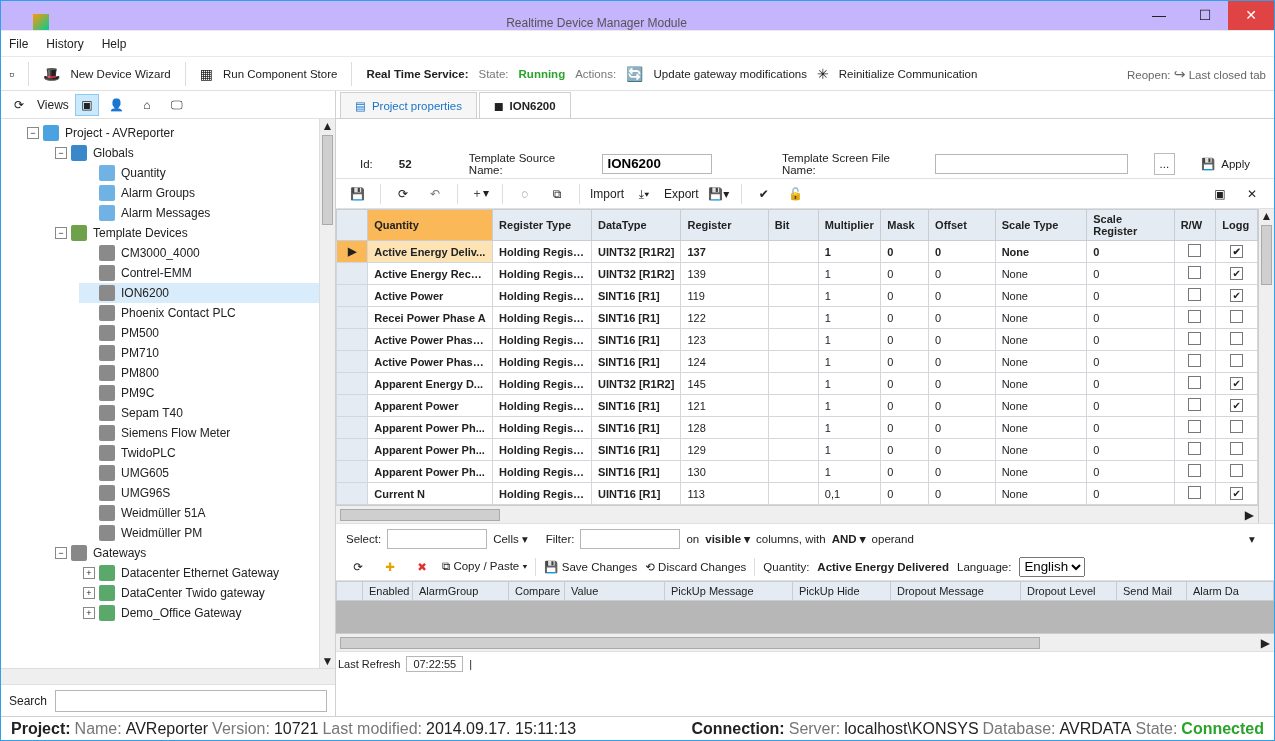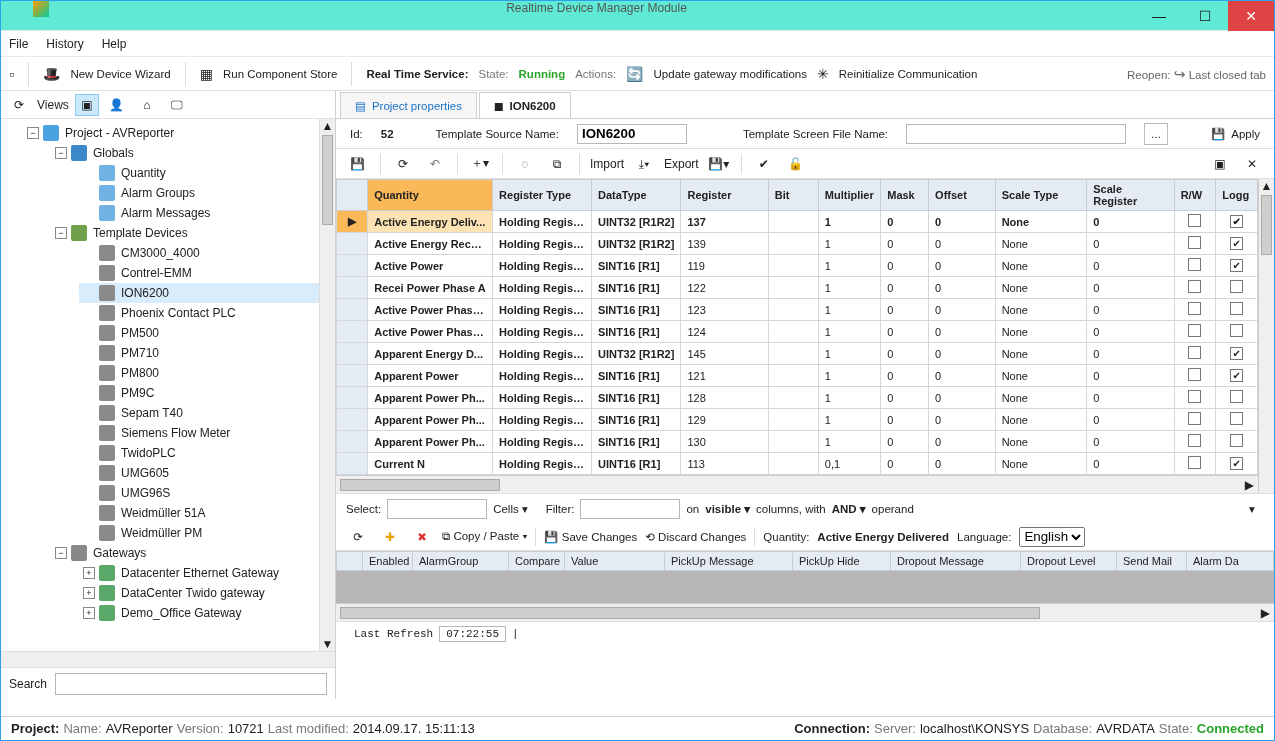--- a/index.html
+++ b/index.html
@@ -1,17 +1,17 @@
 <!DOCTYPE html>
 <html><head>
 <meta charset="utf-8">
 <style>
 * { box-sizing: border-box; margin: 0; padding: 0; }
 body { font-family: "Segoe UI", Tahoma, sans-serif; font-size: 12px; color: #222; background: #fff; overflow: hidden; width: 1275px; height: 741px; display: flex; flex-direction: column; border: 1px solid #2da2ea; }
-.titlebar { background: #5eead4; height: 30px; display: flex; align-items: flex-start; border-bottom: 1px solid #e9e9e9; padding-left: 24px; }
+.titlebar { background: #c4b5fd; height: 30px; display: flex; align-items: flex-end; border-bottom: 1px solid #e9e9e9; padding-left: 24px; }
 .titlebar .app-icon { width: 16px; height: 16px; margin: 0 8px; background: linear-gradient(135deg,#f90,#0c9); }
 .titlebar .title { flex: 1; text-align: center; color: #555; }
 .win-buttons { display: flex; }
 .win-buttons div { width: 46px; height: 30px; display: flex; align-items: center; justify-content: center; font-size: 14px; cursor: pointer; }
 .win-close { background: #e04343; color: #fff; }
 .menubar { height: 26px; display: flex; align-items: center; padding: 0 8px; gap: 18px; border-bottom: 1px solid #e9e9e9; }
 .menubar span { cursor: pointer; color: #222; }
 .toolbar1 { height: 34px; display: flex; align-items: center; padding: 0 8px; gap: 10px; border-bottom: 1px solid #e0e0e0; font-size: 11.5px; }
 .toolbar1 .sep { width: 1px; height: 24px; background: #ddd; margin: 0 4px; }
 .toolbar1 .glyph { font-size: 14px; }
@@ -31,21 +31,21 @@
 .exp { width: 12px; min-width:12px; height: 12px; border: 1px solid #888; margin-right: 4px; font-size: 9px; line-height: 10px; text-align: center; cursor:pointer;}
 .tree-scroll { display:flex; }
 .tree-scrollbar { width:16px; background:#efefef; border-left:1px solid #ddd; display:flex; flex-direction:column;}
 .search-row { height: 32px; display: flex; align-items: center; padding: 0 8px; border-top: 1px solid #e0e0e0; gap:8px;}
 .search-row input { flex:1; height:22px; border:1px solid #b7b7b7; padding:0 4px;}
 .main { flex: 1; display: flex; flex-direction: column; min-width: 0; }
 .tabs { height: 28px; display: flex; align-items: flex-end; border-bottom: 1px solid #d0d0d0; padding-left: 4px; gap: 2px; }
 .tab { height: 26px; padding: 0 14px; display: flex; align-items: center; gap: 6px; border: 1px solid #d0d0d0; border-bottom: none; background: #f6f6f6; cursor: pointer; font-size:11.5px;}
 .tab.blue { color: #1a73c9; }
 .tab.active { background: #fff; font-weight: bold; }
-.props-bar { height: 30px; display: flex; align-items: center; padding: 0 14px; gap: 18px; border-bottom: 1px solid #e0e0e0; font-size:11.5px; }
+.props-bar { height: 30px; display: flex; align-items: center; padding: 0 24px; gap: 26px; border-bottom: 1px solid #e0e0e0; font-size:11.5px;margin-top:30px; }
 .props-bar input { border:1px solid #b7b7b7; height:20px; padding:0 4px; }
 .props-bar .apply { margin-left:auto; display:flex; align-items:center; gap:6px; cursor:pointer;}
 .grid-toolbar { height: 30px; display: flex; align-items: center; padding: 0 10px; gap: 8px; border-bottom: 1px solid #e0e0e0; }
 .grid-toolbar .sep { width:1px; height:20px; background:#ddd; margin:0 2px;}
 .grid { border-collapse: collapse; width: 100%; table-layout: fixed; font-size: 11px; }
 .grid th { background: #e4ebf3; border: 1px solid #c9ccd1; padding: 3px 6px; text-align: left; font-weight: bold; height:22px; font-size:11px;}
 .grid th.sel { background: #fbb858; }
 .grid td { border: 1px solid #d3d6da; padding: 3px 6px; height:22px; background:#fff;}
 .grid tr.selected td { font-weight: bold;}
 .grid tr.selected td:first-child { background:#fbb858; text-align:center;}
@@ -58,23 +58,23 @@
 .hsb { height:18px; background:#efefef; border-top:1px solid #ccc; display:flex; align-items:center;}
 .hsb .thumb{width:160px;height:12px;background:#cfcfcf;margin-left:4px;border:1px solid #aaa;}
 .filter-bar { height: 30px; display: flex; align-items: center; padding: 0 10px; gap: 6px; border-top:1px solid #e0e0e0; font-size:11.5px;}
 .filter-bar input { width:100px; height:20px; border:1px solid #b7b7b7;}
 .alarm-header { height:26px; background:#f4f6f8; color:#1a73c9; font-weight:bold; display:flex; align-items:center; justify-content:center; border:1px solid #dadfe4; border-left:none; border-right:none; cursor:pointer;}
 .alarm-toolbar { height:28px; display:flex; align-items:center; padding:0 10px; gap:8px; border-bottom:1px solid #e0e0e0; font-size:11.5px;}
 .alarm-toolbar select { height:20px;}
 .alarm-grid-wrap{ flex:0 0 70px; background:#b7b7b7; position:relative;}
 .alarm-grid th { background:#e4ebf3; border:1px solid #c9ccd1; padding:3px 6px; font-size:11px; text-align:left; font-weight:normal;}
 .alarm-grid { width:100%; border-collapse:collapse; table-layout:fixed;}
-.last-refresh { height:24px; display:flex; align-items:center; padding:0 18px; gap:6px; border-top:1px solid #e0e0e0; font-size:11px;font-family:Liberation Mono, monospace;}
+.last-refresh { height:24px; display:flex; align-items:center; padding:0 2px; gap:6px; border-top:1px solid #e0e0e0; font-size:11px;}
 .last-refresh .box{border:1px solid #b7b7b7; padding:1px 6px;}
-.statusbar { height:24px; display:flex; align-items:center; padding:0 10px; border-top:1px solid #d0d0d0; font-size:13px; gap:4px;margin-top:17px;}
+.statusbar { height:24px; display:flex; align-items:center; padding:0 10px; border-top:1px solid #d0d0d0; font-size:16px; gap:4px;}
 .statusbar .right{ margin-left:auto; display:flex; gap:4px;}
 .grey{color:#777;}
 .ell{ overflow:hidden; text-overflow:ellipsis; white-space:nowrap;}
 .vsb{width:16px;background:#efefef;border-left:1px solid #ccc;}
 .grid-flex{display:flex;}
 .grid-flex>div:first-child{flex:1; overflow:hidden;}
 </style>
 </head>
 <body>
 

